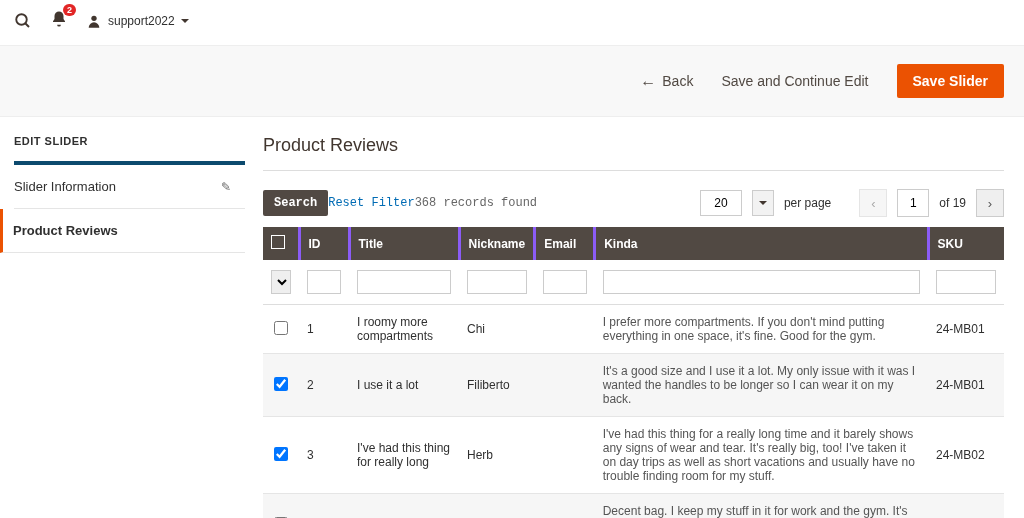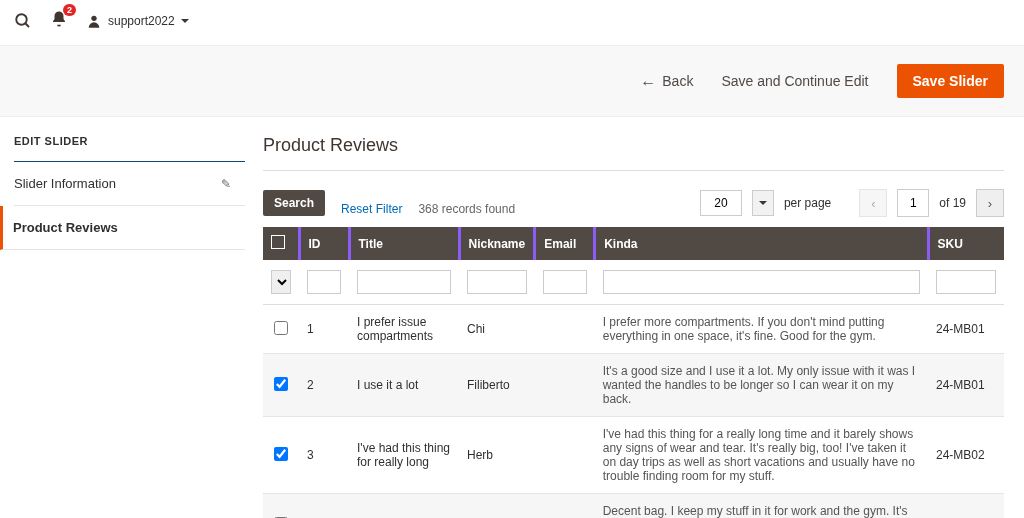--- a/index.html
+++ b/index.html
@@ -15,30 +15,30 @@
 .caret-down { width: 0; height: 0; border-left: 4px solid transparent; border-right: 4px solid transparent; border-top: 4px solid #41362f; }
 
 .actionbar { background: #f8f8f8; border-top: 1px solid #eee; border-bottom: 1px solid #eee; padding: 18px 20px; display: flex; justify-content: flex-end; align-items: center; gap: 28px; }
 .back-btn { display: flex; align-items: center; gap: 6px; font-size: 14px; color: #514943; cursor: pointer; }
 .arrow-left { font-size: 16px; }
 .action-link { font-size: 14px; color: #514943; cursor: pointer; }
 .btn-primary { background: #eb5202; color: #fff; padding: 9px 16px; font-size: 14px; font-weight: 600; border-radius: 2px; cursor: pointer; }
 
 .content { display: flex; padding: 0 0 0 0; }
 .sidebar { width: 245px; padding: 18px 0 0 14px; }
-.sidebar-heading { font-size: 11px; font-weight: 700; letter-spacing: 0.5px; color: #303030; padding-bottom: 14px; border-bottom: 1px solid #0c4a6e; }
+.sidebar-heading { font-size: 11px; font-weight: 700; letter-spacing: 0.5px; color: #303030; padding-bottom: 14px; border-bottom: 4px solid #0c4a6e; }
 .sidebar-item { display: flex; align-items: center; justify-content: space-between; padding: 14px 14px 14px 0; font-size: 13px; color: #303030; border-bottom: 1px solid #e5e5e5; cursor: pointer; }
 .sidebar-item.active { border-left: 3px solid #eb5202; padding-left: 10px; margin-left: -14px; font-weight: 600; }
 .pencil { font-size: 12px; color: #666; }
 
 .main { flex: 1; padding: 18px 20px 0 18px; }
 .section-title { font-size: 18px; font-weight: 400; color: #41362f; padding-bottom: 14px; border-bottom: 1px solid #ddd; margin-bottom: 18px; }
 
 .grid-controls { display: flex; align-items: center; justify-content: space-between; margin-bottom: 10px; }
-.grid-controls-left { display: flex; align-items: flex-end; gap: 16px; }
+.grid-controls-left { display: flex; align-items: center; gap: 0; font-family: Liberation Mono, monospace; }
 .btn-search { background: #514943; color: #fff; padding: 6px 11px; font-size: 12px; font-weight: 600; border-radius: 2px; cursor: pointer; }
 .reset-filter { color: #006bb4; font-size: 12px; cursor: pointer; }
 .records-found { font-size: 12px; color: #666; }
 .grid-controls-right { display: flex; align-items: center; gap: 10px; }
 .perpage-input { width: 42px; height: 26px; border: 1px solid #ccc; text-align: center; font-size: 12px; }
 .dd-btn { width: 22px; height: 26px; border: 1px solid #ccc; background: #f2f2f2; display: flex; align-items: center; justify-content: center; cursor: pointer; }
 .pp-label { font-size: 12px; color: #303030; margin-right: 18px; }
 .nav-btn { width: 28px; height: 28px; border: 1px solid #ccc; background: #efefef; display: flex; align-items: center; justify-content: center; cursor: pointer; }
 .nav-btn.disabled { opacity: 0.5; cursor: default; }
 .page-input { width: 32px; height: 28px; border: 1px solid #ccc; text-align: center; font-size: 12px; }
@@ -161,21 +161,21 @@
           <td><input type="text" style=""></td>
           <td><input type="text" style=""></td>
           <td><input type="text" style=""></td>
           <td><input type="text" style=""></td>
         </tr>
       </tbody>
       <tbody id="rows-body">
             <tr>
               <td class="col-chk"><input type="checkbox" style=""></td>
               <td>1</td>
-              <td>I prefer issue compartments</td>
+              <td>I roomy more compartments</td>
               <td>Chi</td>
               <td></td>
               <td class="review-cell">I prefer more compartments. If you don't mind putting everything in one space, it's fine. Good for the gym.</td>
               <td>24-MB01</td>
             </tr>
             <tr>
               <td class="col-chk"><input type="checkbox" checked="" style=""></td>
               <td>2</td>
               <td>I use it a lot</td>
               <td>Filiberto</td>

